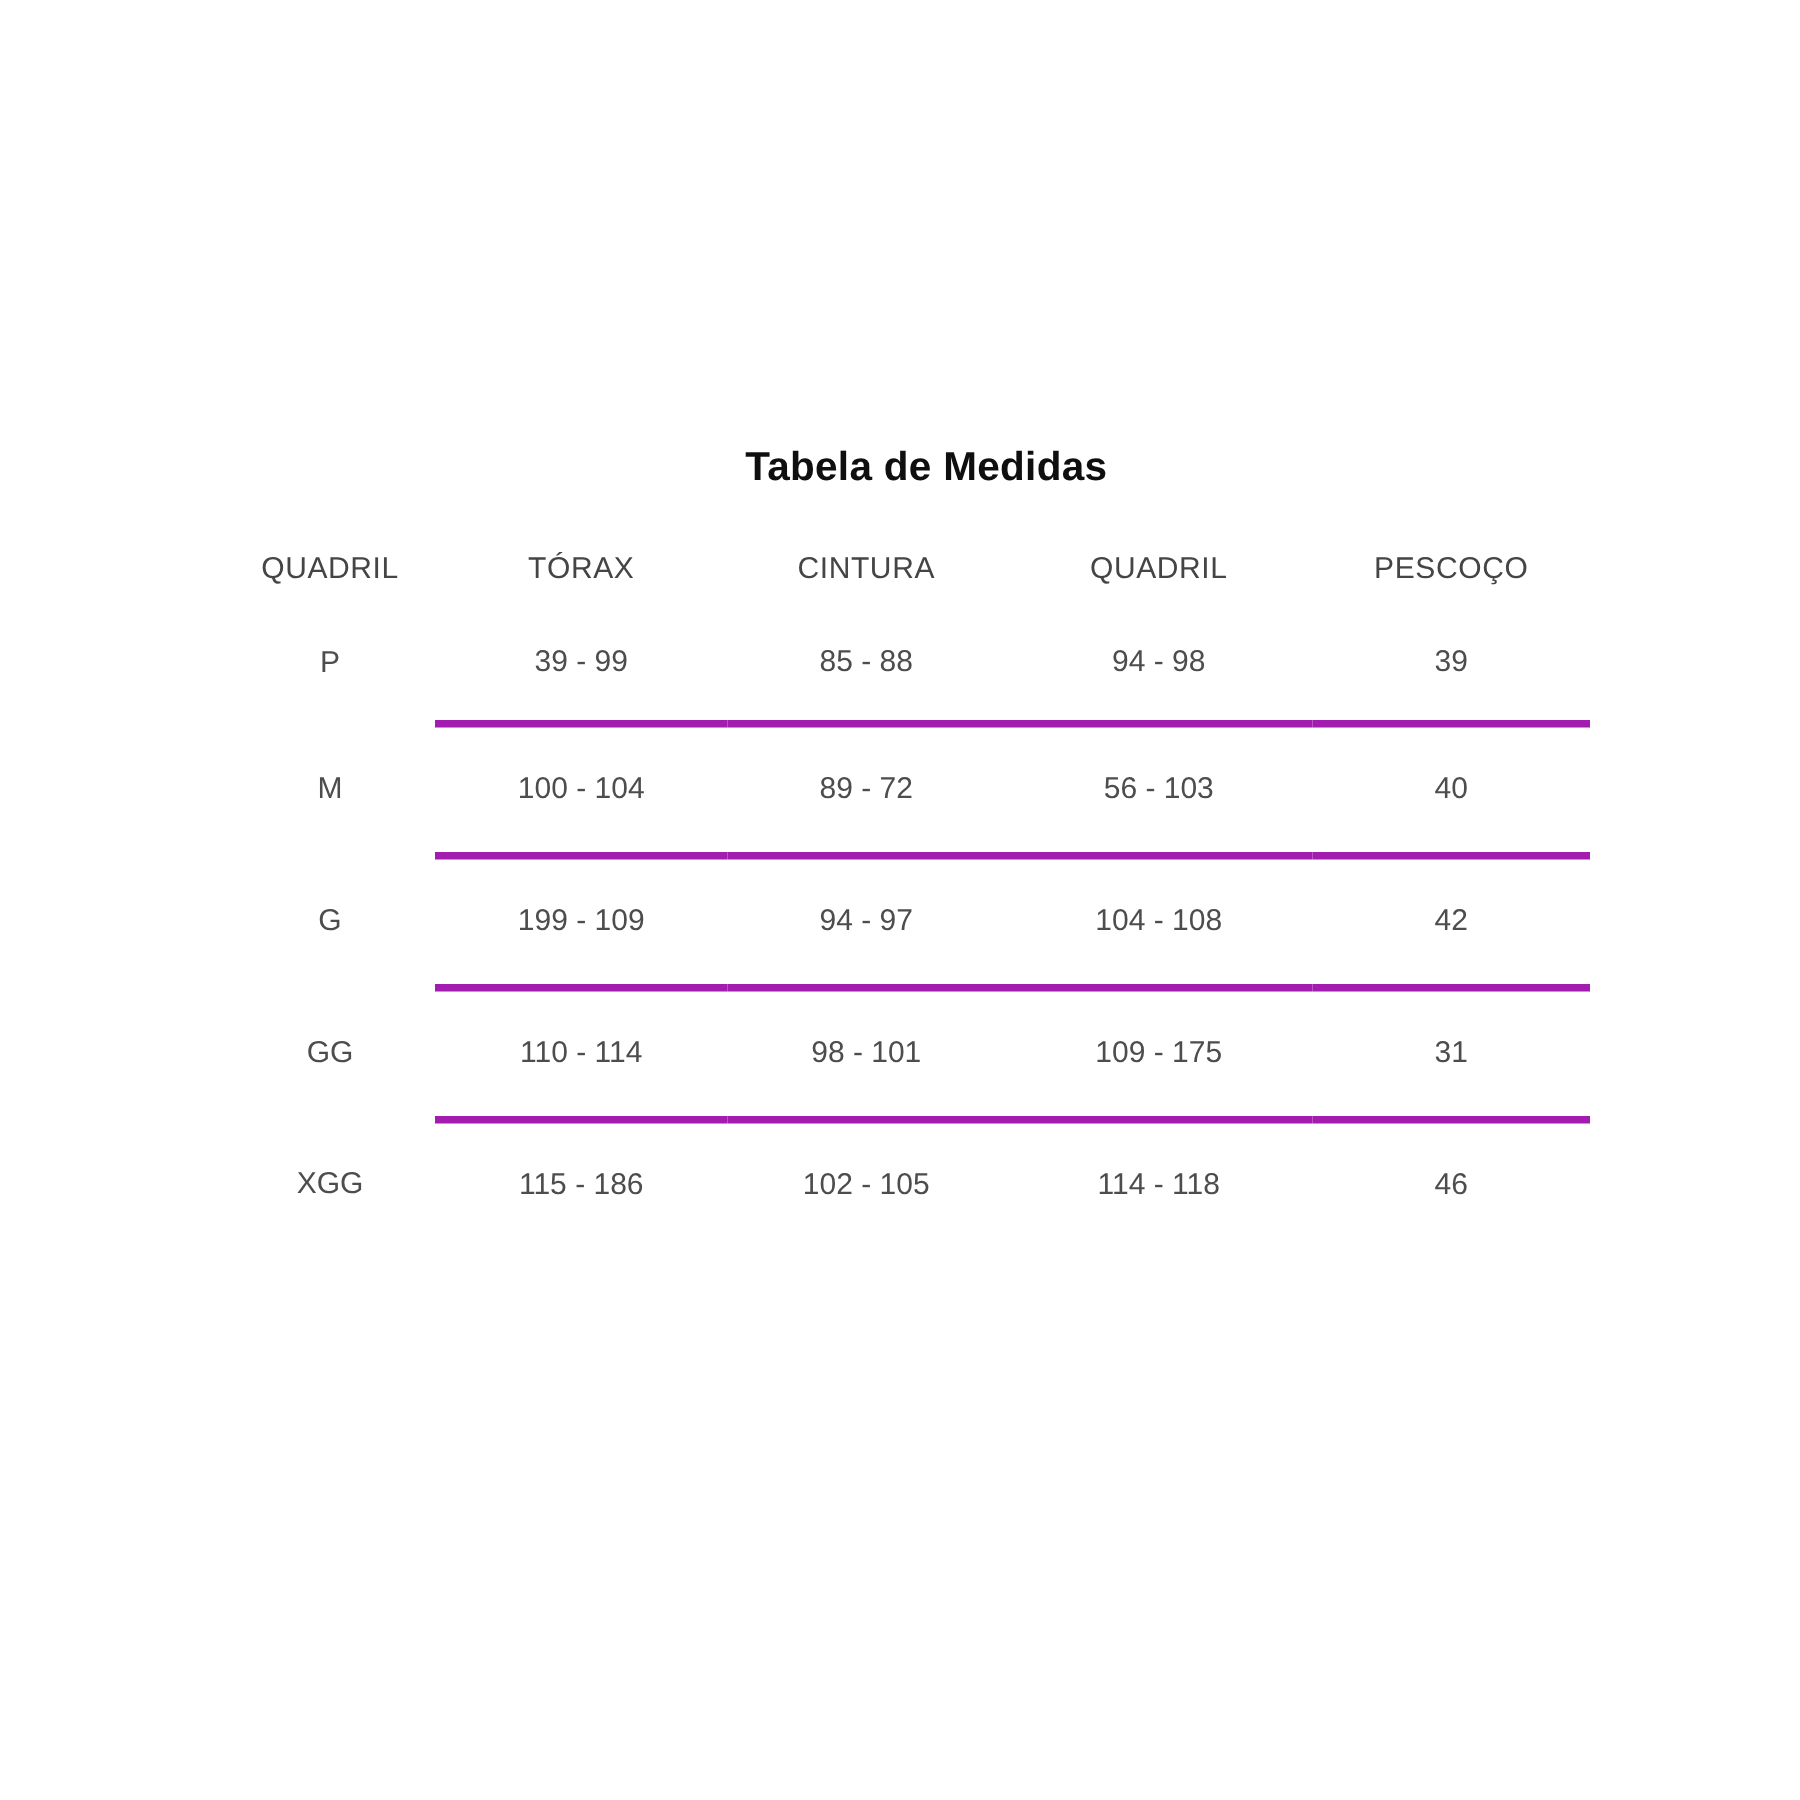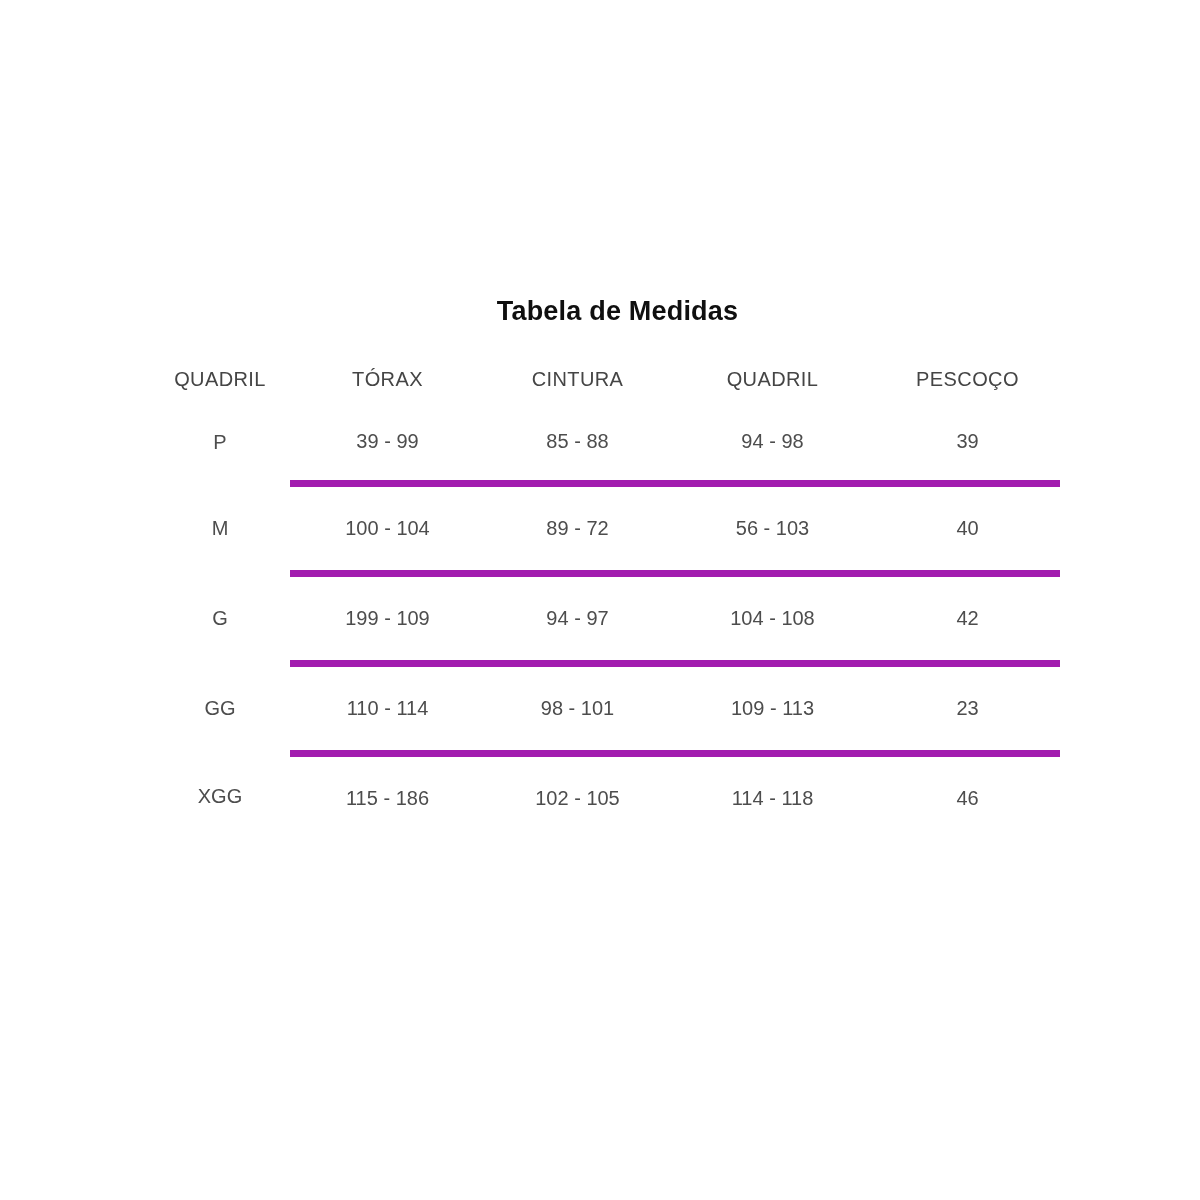--- a/index.html
+++ b/index.html
@@ -54,21 +54,21 @@
     font-weight: 400;
     color: #4d4d4d;
     text-align: center;
     vertical-align: middle;
     padding: 0;
   }
   tr.row-first td { height: 78px; }
   tr.row-rest td  { height: 83px; }
   
   tr.row-rest td.has-divider {
-    border-top: 7px solid #a21caf;
+    border-top: 5px solid #a21caf;
   }
 </style>
 </head>
 <body>
 
 <div class="canvas">
 
   <div class="chart-title">Tabela de Medidas</div>
 
   <table class="size-table">
@@ -107,22 +107,22 @@
         <td>G</td>
         <td class="has-divider">199 - 109</td>
         <td class="has-divider">94 - 97</td>
         <td class="has-divider">104 - 108</td>
         <td class="has-divider">42</td>
       </tr>
       <tr class="row-rest">
         <td>GG</td>
         <td class="has-divider">110 - 114</td>
         <td class="has-divider">98 - 101</td>
-        <td class="has-divider">109 - 113</td>
-        <td class="has-divider">23</td>
+        <td class="has-divider">109 - 175</td>
+        <td class="has-divider">31</td>
       </tr>
       <tr class="row-rest">
         <td>XGG</td>
         <td class="has-divider">115 - 186</td>
         <td class="has-divider">102 - 105</td>
         <td class="has-divider">114 - 118</td>
         <td class="has-divider">46</td>
       </tr>
     </tbody>
   </table>

